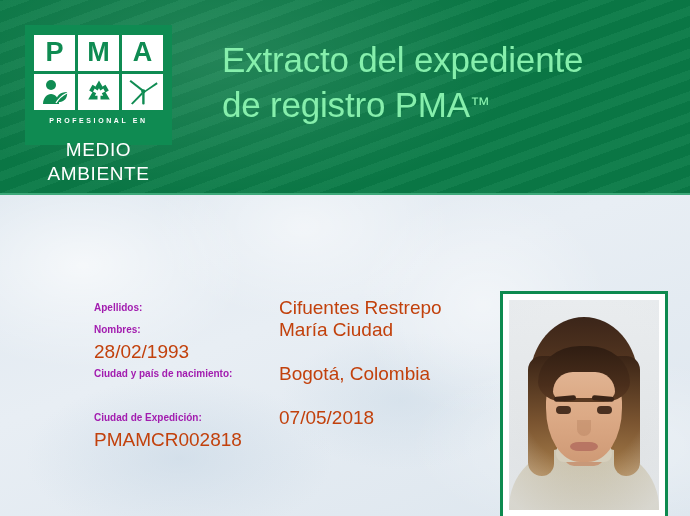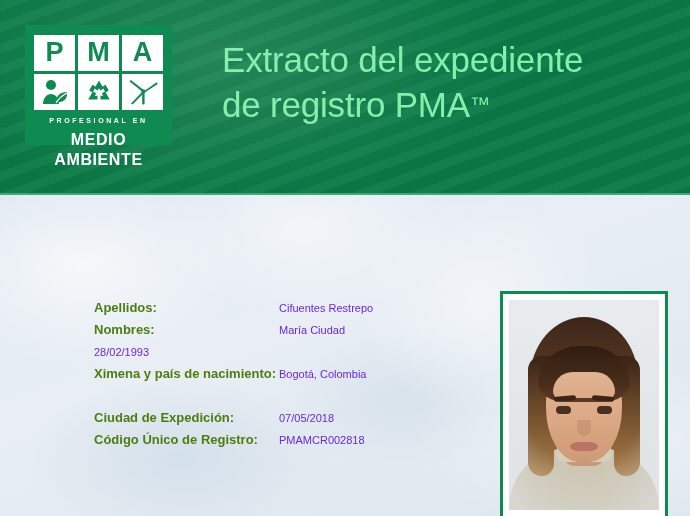--- a/index.html
+++ b/index.html
@@ -71,22 +71,22 @@
     padding-bottom:2px;
   }
   .cell svg { display:block; }
 
   .logo-caption { margin-top:7px; text-align:center; }
   .logo-caption .line1 {
     color:#ffffff; font-size:7px; font-weight:bold;
     letter-spacing:2.6px; line-height:1.1;
   }
   .logo-caption .line2 {
-    color:#ffffff; font-size:16px; font-weight:bold;
-    letter-spacing:0.6px; line-height:1.3; margin-top:5px;
+    color:#ffffff; font-size:19px; font-weight:normal;
+    letter-spacing:0.6px; line-height:1.3; margin-top:13px;
   }
 
   
   .title {
     position:absolute; left:222px; top:38px;
     width:450px;
     color:#86efac;
     font-size:35px;
     font-weight:400;
     line-height:1.28;
@@ -115,29 +115,29 @@
   }
 
   
   .fields {
     position:absolute; left:94px; top:103px;
     width:330px;
   }
   .row { display:flex; height:22px; align-items:flex-start; }
   .row .lbl {
     width:185px; flex:0 0 185px;
-    color:#4d7c0f;
-    font-size:13px;
+    color:#a21caf;
+    font-size:10px;
     font-weight:bold;
     line-height:20px;
     white-space:nowrap;
   }
   .row .val {
-    color:#6d28d9;
-    font-size:11px;
+    color:#c2410c;
+    font-size:19px;
     font-weight:400;
     line-height:20px;
     white-space:nowrap;
   }
   .row-gap { height:22px; }
 
   
   .photo-frame {
     position:absolute; left:500px; top:291px;
     width:168px; height:228px;
@@ -314,33 +314,32 @@
       <div class="row">
         <span class="lbl">Nombres:</span>
         <span class="val">María Ciudad</span>
       </div>
 
       <div class="row">
         <span class="val">28/02/1993</span>
       </div>
 
       <div class="row">
-        <span class="lbl">Ximena y país de nacimiento:</span>
+        <span class="lbl">Ciudad y país de nacimiento:</span>
         <span class="val">Bogotá, Colombia</span>
       </div>
 
       <div class="row-gap"></div>
 
       <div class="row">
         <span class="lbl">Ciudad de Expedición:</span>
         <span class="val">07/05/2018</span>
       </div>
 
       <div class="row">
-        <span class="lbl">Código Único de Registro:</span>
         <span class="val">PMAMCR002818</span>
       </div>
 
     </div>
   </div>
 
   <div class="photo-frame">
     <div class="photo">
       <div class="p-hairback"></div>
       <div class="p-shoulders"></div>

